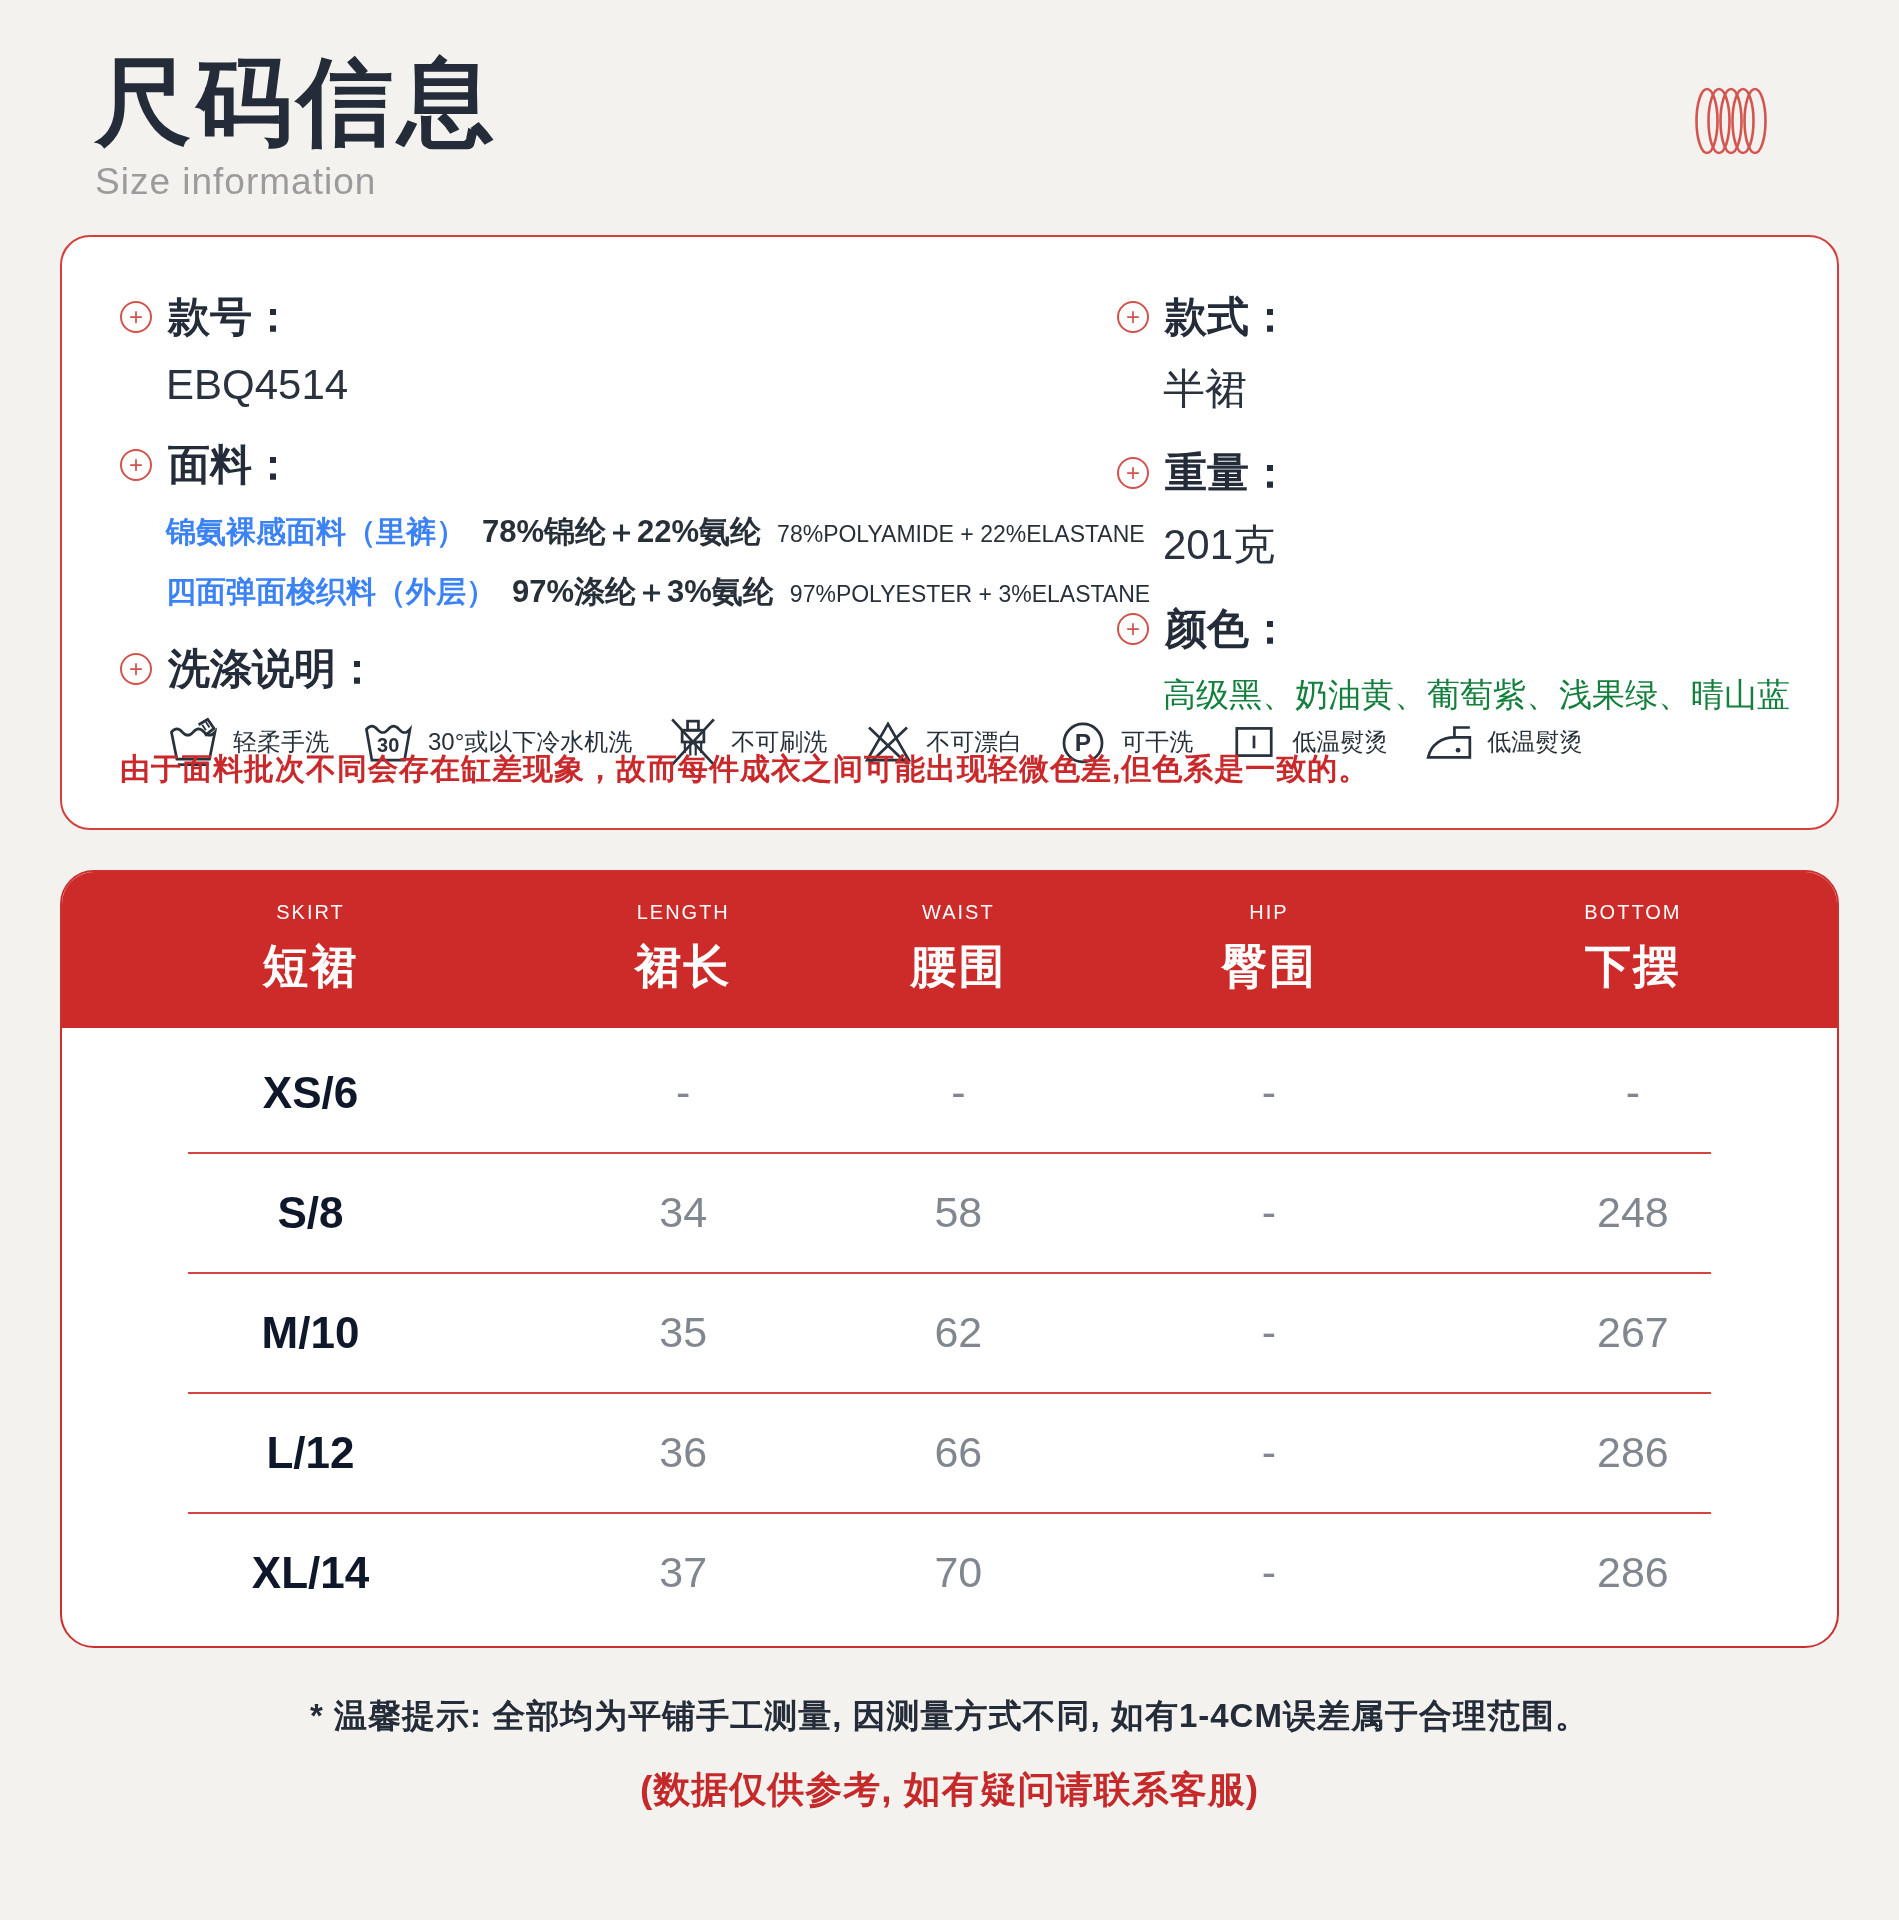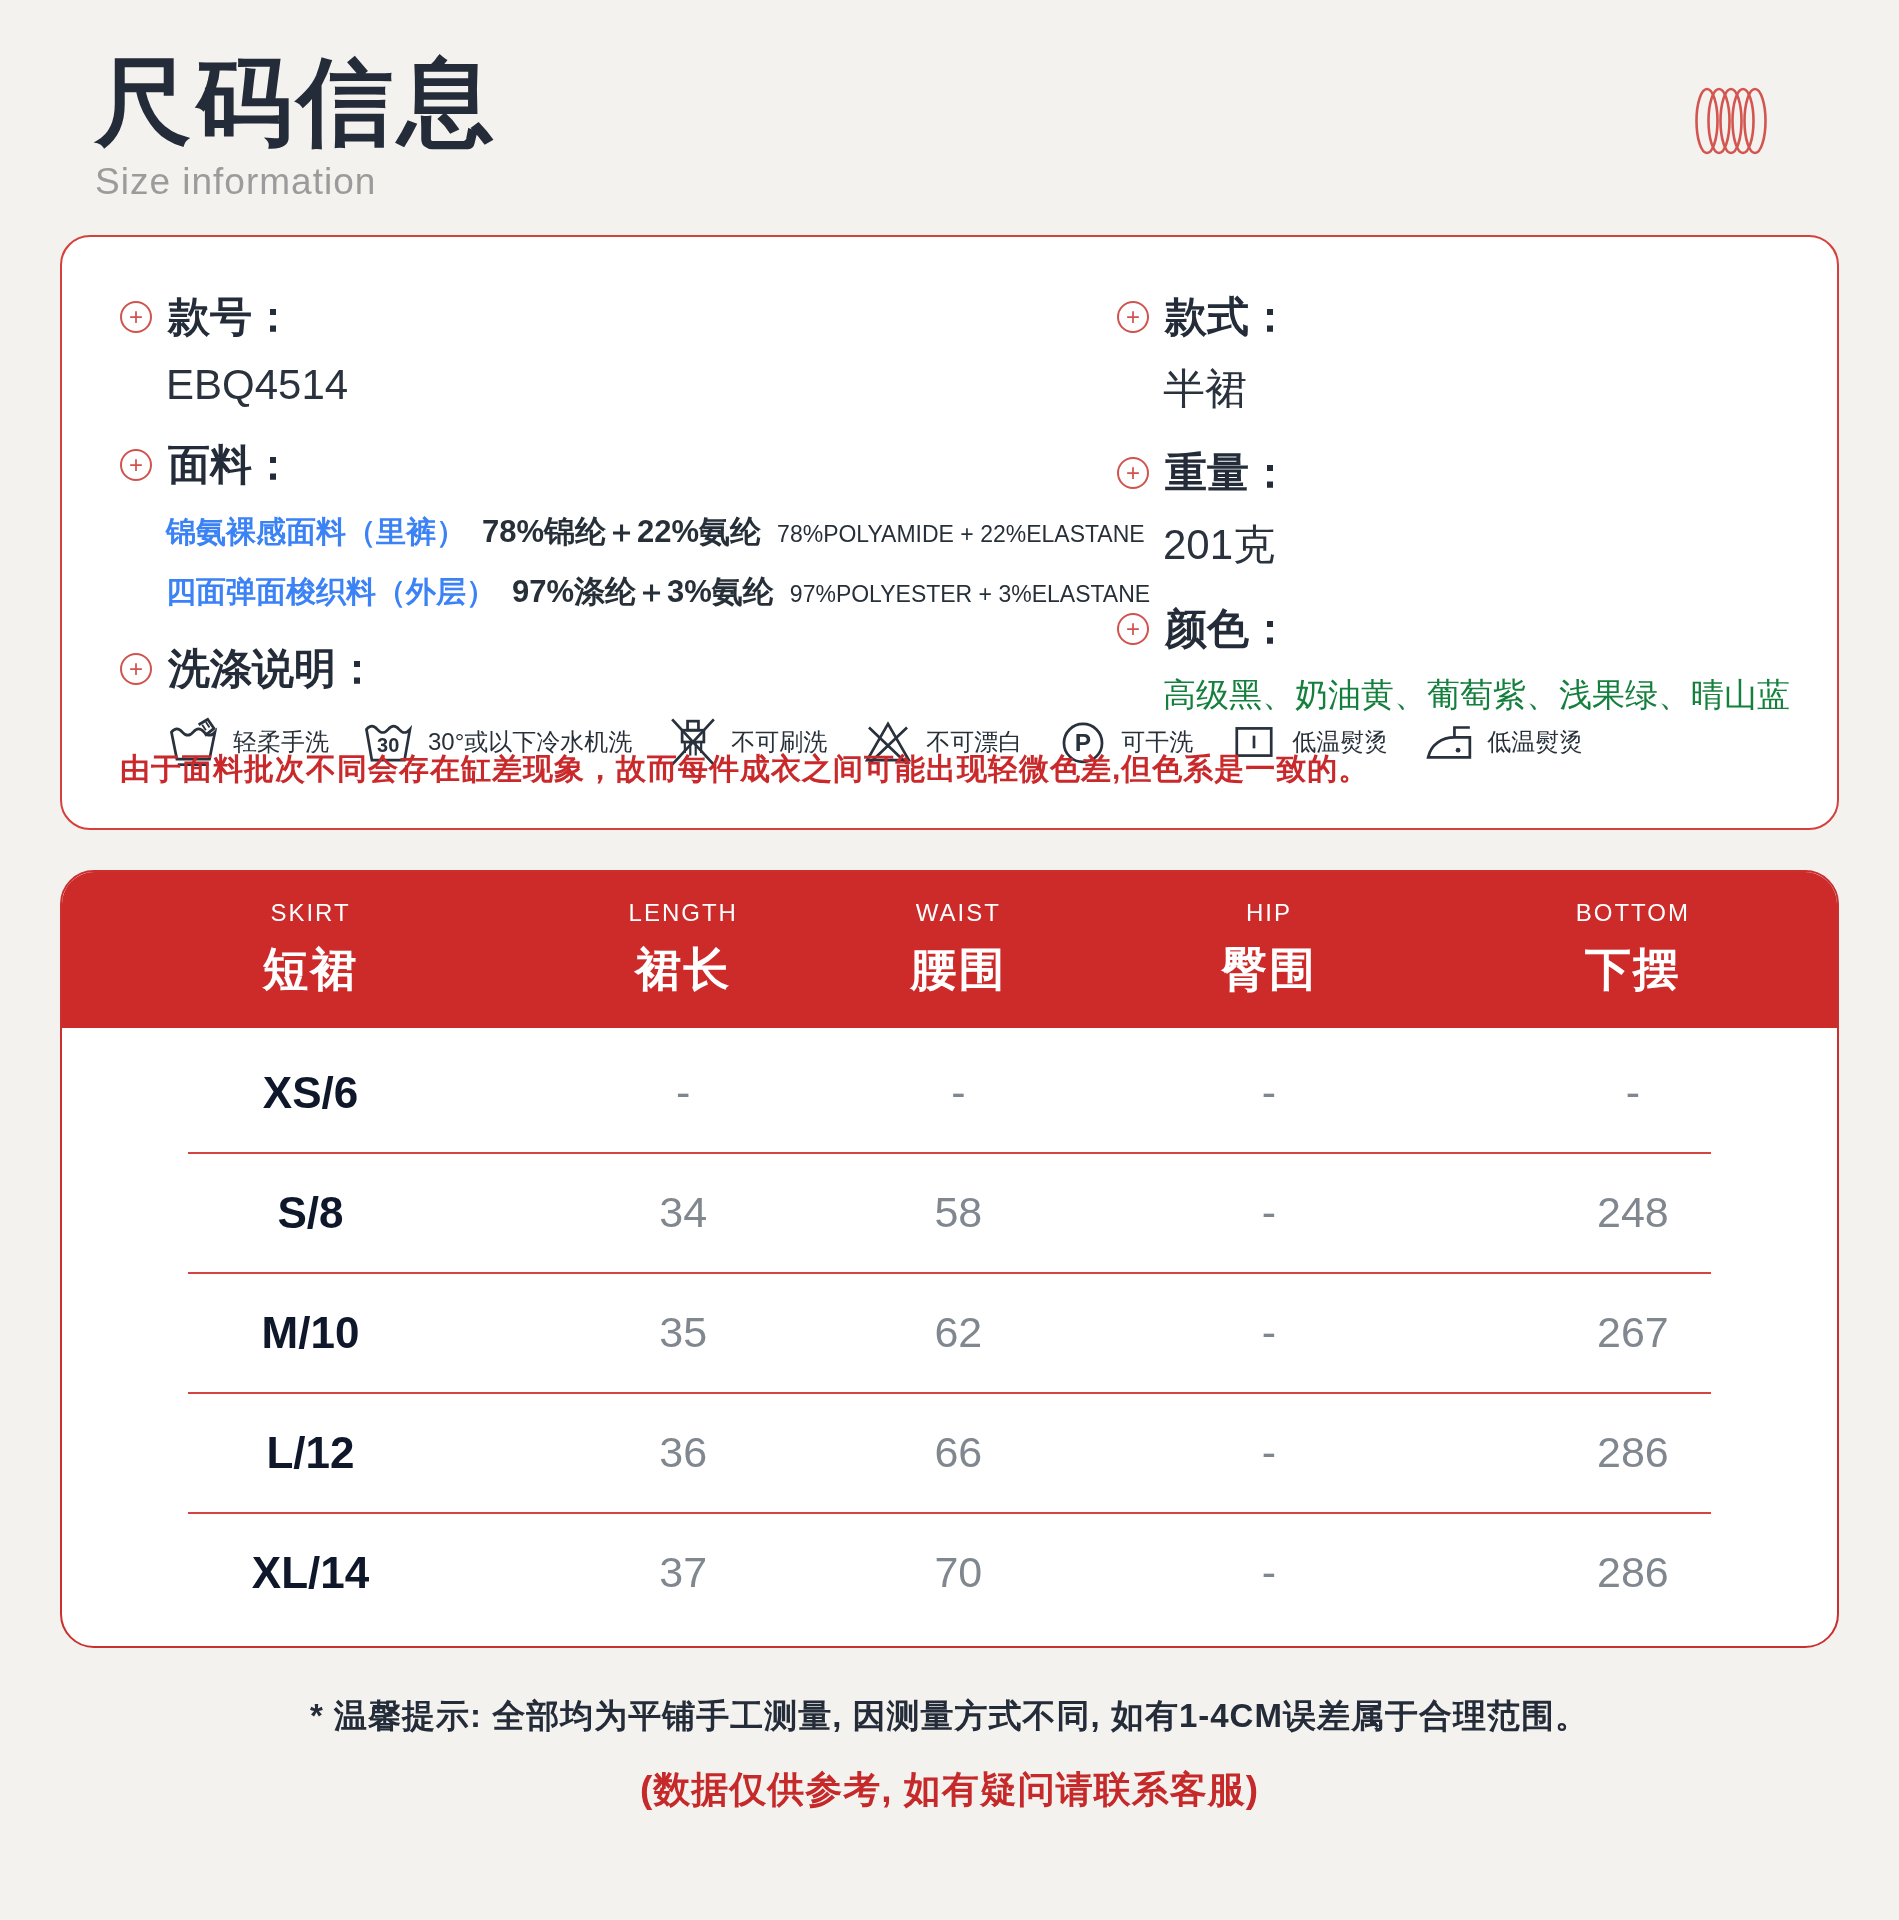--- a/index.html
+++ b/index.html
@@ -52,21 +52,21 @@
     margin:40px 60px 0 60px;background:#ffffff;
     border:2px solid #c9302e;border-radius:34px;overflow:hidden;
     box-sizing:border-box;
   }
   .t-head{
     background:#cd2a2a;display:grid;
     grid-template-columns:28% 14% 17% 18% 23%;
     height:156px;align-items:center;color:#ffffff;
   }
   .th-cell{display:flex;flex-direction:column;align-items:center;gap:12px;}
-  .th-en{font-size:24px;letter-spacing:2px;font-weight:500;}
+  .th-en{font-size:20px;letter-spacing:2px;font-weight:500;}
   .th-zh{font-size:46px;font-weight:800;letter-spacing:2px;}
   .t-body{padding:6px 0 14px 0;}
   .t-row{
     display:grid;grid-template-columns:28% 14% 17% 18% 23%;
     height:118px;align-items:center;text-align:center;
   }
   .td-size{font-size:44px;font-weight:700;color:#0f172a;}
   .td-val{font-size:43px;font-weight:400;color:#81878f;}
   .row-sep{height:2px;background:#d5443f;margin:0 126px;}
   

